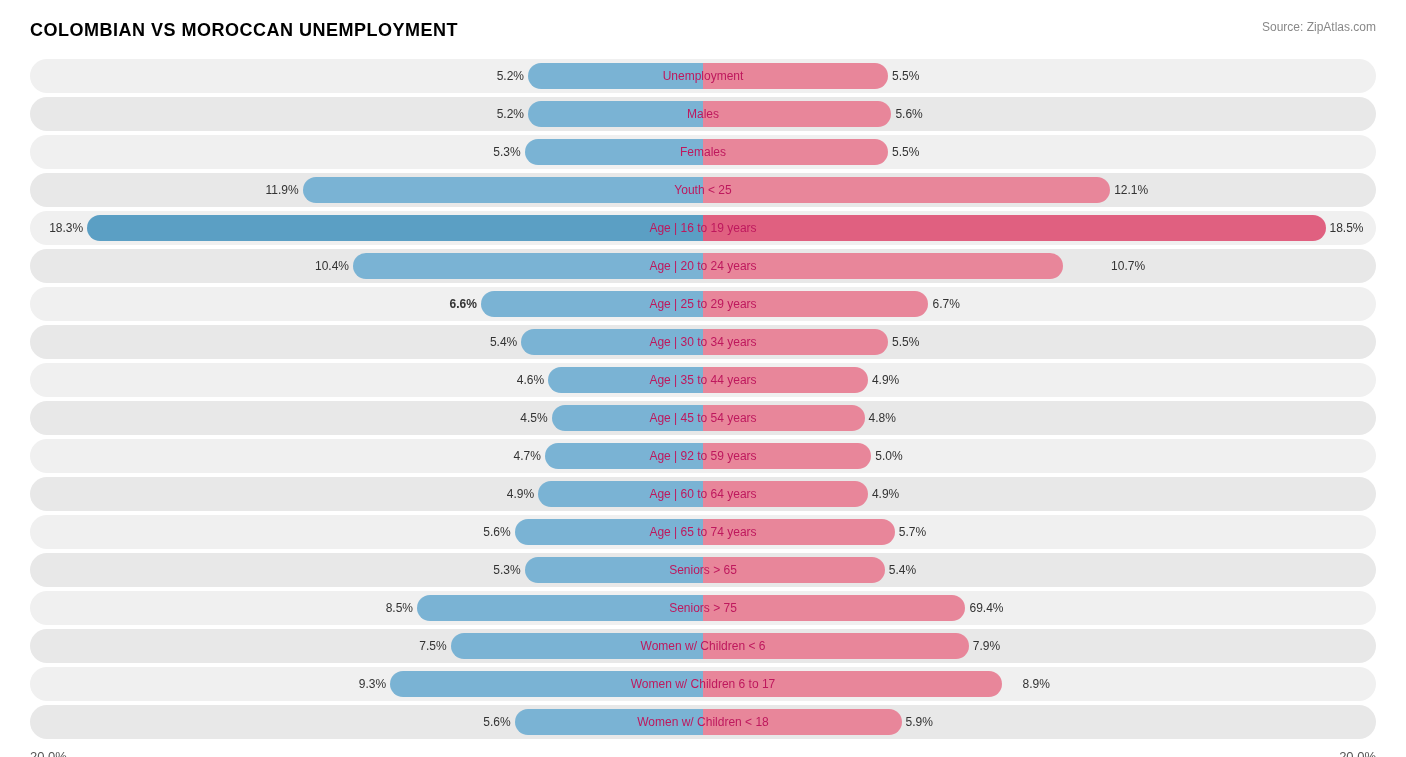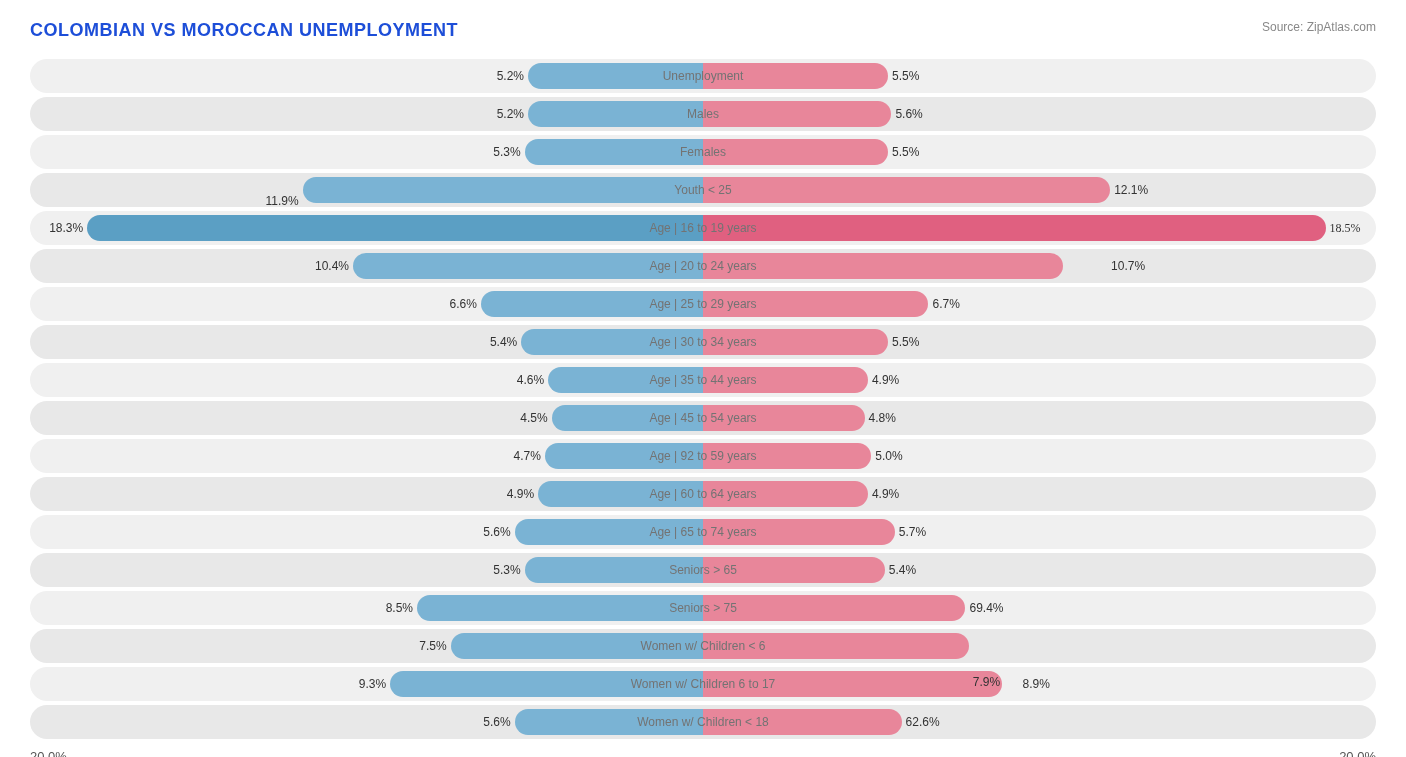--- a/index.html
+++ b/index.html
@@ -20,21 +20,21 @@
     }
     .chart-header {
       display: flex;
       justify-content: space-between;
       align-items: flex-start;
       margin-bottom: 18px;
     }
     .chart-title {
       font-size: 18px;
       font-weight: bold;
-      color: #1d4ed8;
+      color: #000000;
       text-transform: uppercase;
       letter-spacing: 0.5px;
     }
     .chart-source {
       font-size: 12px;
       color: #888;
     }
     .chart-area {
       position: relative;
       width: 100%;
@@ -69,21 +69,21 @@
       top: 4px;
       height: 26px;
       border-radius: 0 13px 13px 0;
       background: #e8869a;
     }
     .label-center {
       position: absolute;
       left: 50%;
       transform: translateX(-50%);
       font-size: 12px;
-      color: #737373;
+      color: #be185d;
       white-space: nowrap;
       z-index: 10;
       top: 50%;
       transform: translate(-50%, -50%);
       font-weight: normal;
     }
     .label-left {
       position: absolute;
       right: 52%;
       font-size: 12px;
@@ -148,45 +148,45 @@
         <div class="bar-right" style="width: 13.75%;"></div>
         <div class="label-center">Females</div>
         <div class="label-left" style="right: 63.25%;">5.3%</div>
         <div class="label-right" style="left: 63.75%;">5.5%</div>
       </div>
       <div class="row">
         <div class="row-bg alt"></div>
         <div class="bar-left" style="width: 29.75%;"></div>
         <div class="bar-right" style="width: 30.25%;"></div>
         <div class="label-center">Youth &lt; 25</div>
-        <div class="label-left" style="right: 79.75%; margin-top: 11px;">11.9%</div>
+        <div class="label-left" style="right: 79.75%;">11.9%</div>
         <div class="label-right" style="left: 80.25%;">12.1%</div>
       </div>
       <div class="row">
         <div class="row-bg"></div>
         <div class="bar-left highlight" style="width: 45.75%;"></div>
         <div class="bar-right highlight" style="width: 46.25%;"></div>
         <div class="label-center">Age | 16 to 19 years</div>
         <div class="label-left" style="right: 95.75%;">18.3%</div>
-        <div class="label-right" style="left: 96.25%; font-family: Liberation Serif, serif;">18.5%</div>
+        <div class="label-right" style="left: 96.25%;">18.5%</div>
       </div>
       <div class="row">
         <div class="row-bg alt"></div>
         <div class="bar-left" style="width: 26%;"></div>
         <div class="bar-right" style="width: 26.75%;"></div>
         <div class="label-center">Age | 20 to 24 years</div>
         <div class="label-left" style="right: 76%;">10.4%</div>
         <div class="label-right" style="left: 76.75%; margin-left: 44px;">10.7%</div>
       </div>
       <div class="row">
         <div class="row-bg"></div>
         <div class="bar-left" style="width: 16.5%;"></div>
         <div class="bar-right" style="width: 16.75%;"></div>
         <div class="label-center">Age | 25 to 29 years</div>
-        <div class="label-left" style="right: 66.5%;">6.6%</div>
+        <div class="label-left" style="right: 66.5%; font-weight: bold;">6.6%</div>
         <div class="label-right" style="left: 66.75%;">6.7%</div>
       </div>
       <div class="row">
         <div class="row-bg alt"></div>
         <div class="bar-left" style="width: 13.5%;"></div>
         <div class="bar-right" style="width: 13.75%;"></div>
         <div class="label-center">Age | 30 to 34 years</div>
         <div class="label-left" style="right: 63.5%;">5.4%</div>
         <div class="label-right" style="left: 63.75%;">5.5%</div>
       </div>
@@ -245,37 +245,37 @@
         <div class="label-center">Seniors &gt; 75</div>
         <div class="label-left" style="right: 71.25%;">8.5%</div>
         <div class="label-right" style="left: 69.5%;">69.4%</div>
       </div>
       <div class="row">
         <div class="row-bg alt"></div>
         <div class="bar-left" style="width: 18.75%;"></div>
         <div class="bar-right" style="width: 19.75%;"></div>
         <div class="label-center">Women w/ Children &lt; 6</div>
         <div class="label-left" style="right: 68.75%; margin-left: 44px;">7.5%</div>
-        <div class="label-right" style="left: 69.75%; margin-top: 36px;">7.9%</div>
+        <div class="label-right" style="left: 69.75%;">7.9%</div>
       </div>
       <div class="row">
         <div class="row-bg"></div>
         <div class="bar-left" style="width: 23.25%;"></div>
         <div class="bar-right" style="width: 22.25%;"></div>
         <div class="label-center">Women w/ Children 6 to 17</div>
         <div class="label-left" style="right: 73.25%;">9.3%</div>
         <div class="label-right" style="left: 72.25%; padding-left: 20px;">8.9%</div>
       </div>
       <div class="row">
         <div class="row-bg alt"></div>
         <div class="bar-left" style="width: 14%;"></div>
         <div class="bar-right" style="width: 14.75%;"></div>
         <div class="label-center">Women w/ Children &lt; 18</div>
         <div class="label-left" style="right: 64%;">5.6%</div>
-        <div class="label-right" style="left: 64.75%;">62.6%</div>
+        <div class="label-right" style="left: 64.75%;">5.9%</div>
       </div>
     </div>
 
   <div class="axis-labels">
     <span>20.0%</span>
     <span>20.0%</span>
   </div>
 
 </div>
 

